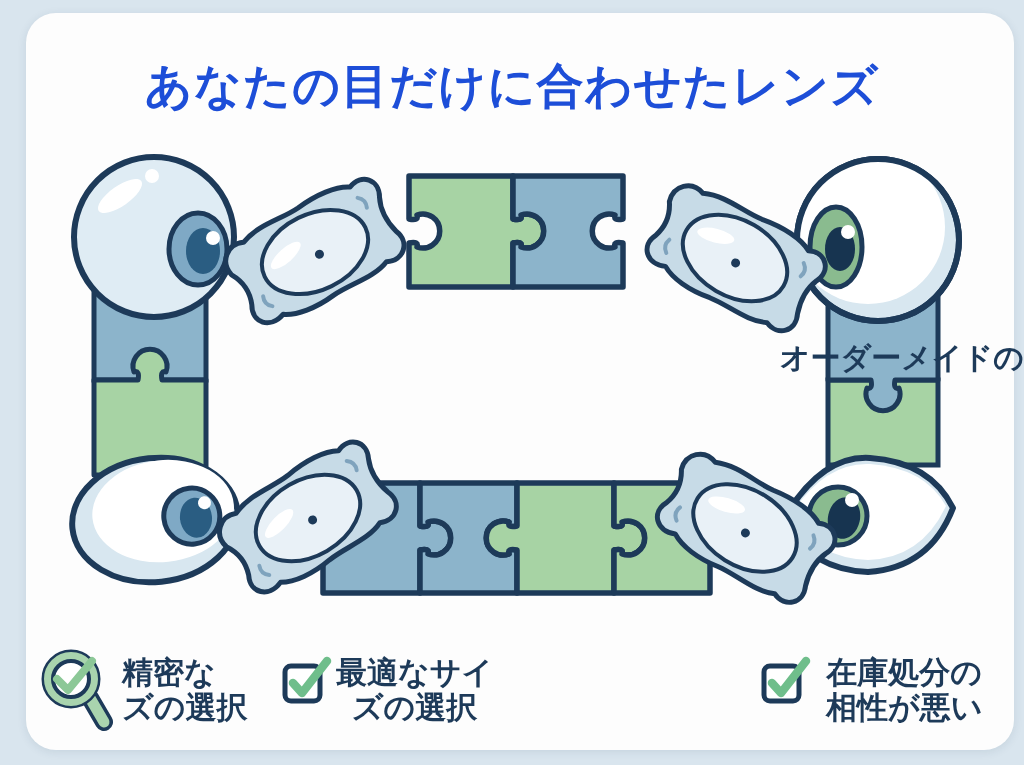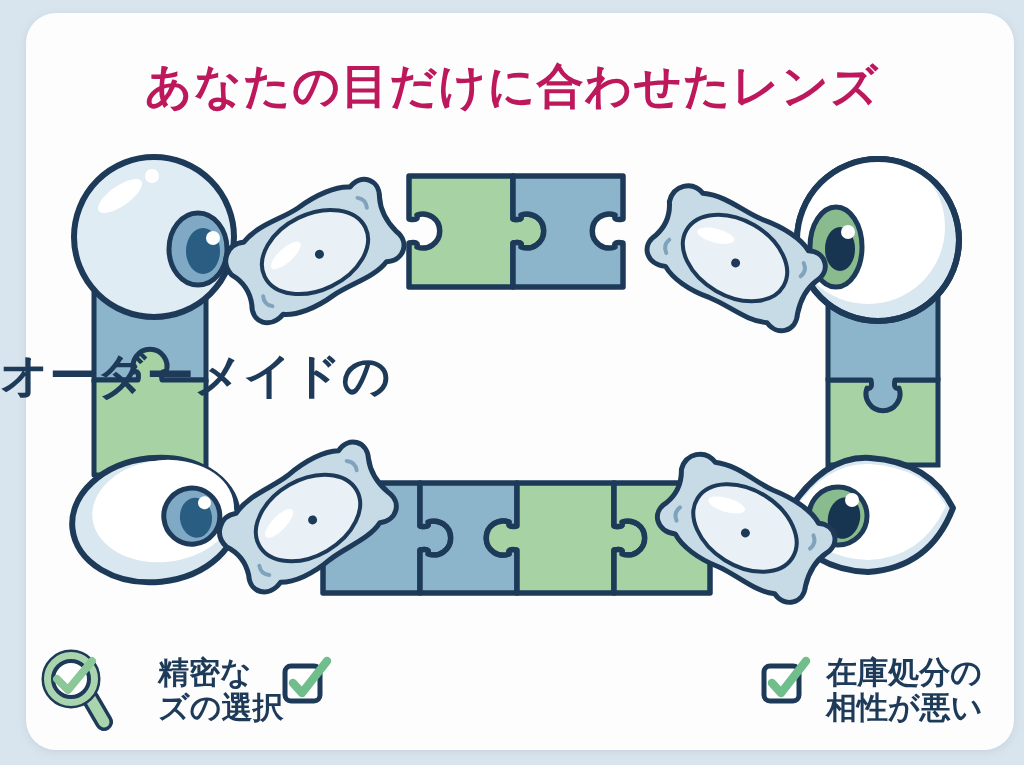--- a/index.html
+++ b/index.html
@@ -1,21 +1,21 @@
 <!DOCTYPE html>
 <html><head>
 <meta charset="utf-8">
 <style>
   html,body{margin:0;padding:0;background:#d9e5ee;}
   body{font-family:"Liberation Sans","DejaVu Sans",sans-serif;}
   #stage{position:relative;width:1024px;height:765px;background:#d9e5ee;overflow:hidden;margin:0 auto;}
   #card{position:absolute;left:26px;top:13px;width:988px;height:737px;background:#fdfdfd;border-radius:30px;box-shadow:0 2px 10px rgba(30,58,90,.10);}
   #art{position:absolute;left:0;top:0;width:1024px;height:765px;}
-  #title{position:absolute;left:0;top:55px;width:1024px;text-align:center;font-size:47px;font-weight:800;letter-spacing:1px;color:#be185d;}
-  #center-label{position:absolute;left:0;top:348px;width:1024px;text-align:left;font-size:48px;font-weight:800;line-height:56px;color:#1d3a59;}
+  #title{position:absolute;left:0;top:55px;width:1024px;text-align:center;font-size:47px;font-weight:800;letter-spacing:1px;color:#1d4ed8;}
+  #center-label{position:absolute;left:0;top:330px;width:1024px;text-align:right;font-size:30px;font-weight:800;line-height:56px;color:#1d3a59;}
   .feature{position:absolute;display:flex;align-items:flex-start;}
   .feature .txt{font-size:31px;font-weight:800;line-height:35px;color:#1d3a59;white-space:nowrap;}
   .txt.centered{text-align:center;}
   .txt.lefted{text-align:left;}
   .icon-wrap{flex:0 0 auto;}
 </style>
 </head>
 <body>
 
 <div id="stage">
@@ -99,40 +99,44 @@
     <use href="#lens" transform="translate(315,252) rotate(-26)"></use>
     <use href="#lens" transform="translate(735,258) rotate(30)"></use>
     <use href="#lens" transform="translate(308,518) rotate(-30)"></use>
     <use href="#lens" transform="translate(745,528) rotate(32)"></use>
   </svg>
 
   <div id="center-label">
     <div>オーダーメイドの</div>
   </div>
 
-  <div class="feature" style="left:40px;top:648px;gap:36px;">
+  <div class="feature" style="left:40px;top:648px;">
     <svg class="icon-wrap" width="74" height="94" viewBox="0 0 74 94">
       <line x1="50" y1="50" x2="64" y2="74" stroke="#1d3a59" stroke-width="18" stroke-linecap="round"></line>
       <line x1="50" y1="50" x2="64" y2="74" stroke="#a9d4ae" stroke-width="11" stroke-linecap="round"></line>
       <circle cx="31" cy="31" r="27" fill="#ffffff" stroke="#1d3a59" stroke-width="5"></circle>
       <circle cx="31" cy="31" r="22.5" fill="none" stroke="#a9d4ae" stroke-width="9"></circle>
       <circle cx="31" cy="31" r="18" fill="none" stroke="#1d3a59" stroke-width="4"></circle>
       <path d="M 17,31 L 28,42 L 52,13" fill="none" stroke="#8cc897" stroke-width="8" stroke-linecap="round" stroke-linejoin="round"></path>
     </svg>
     <div class="txt lefted" style="margin-left:8px;padding-top:7px;">
       <div>精密な</div>
       <div>ズの選択</div>
     </div>
   </div>
 
   <div class="feature" style="left:281px;top:650px;">
     <svg class="icon-wrap" width="52" height="56" viewBox="0 0 52 56">
       <rect x="4" y="16" width="35" height="35" rx="6" fill="#ffffff" stroke="#1d3a59" stroke-width="5"></rect>
       <path d="M 12,33 L 21,43 L 46,11" fill="none" stroke="#6fbe8b" stroke-width="8.5" stroke-linecap="round" stroke-linejoin="round"></path>
     </svg>
+    <div class="txt centered" style="margin-left:3px;padding-top:5px;">
+      <div>最適なサイ</div>
+      <div>ズの選択</div>
+    </div>
   </div>
 
 
   <div class="feature" style="left:760px;top:650px;">
     <svg class="icon-wrap" width="52" height="56" viewBox="0 0 52 56">
       <rect x="4" y="16" width="35" height="35" rx="6" fill="#ffffff" stroke="#1d3a59" stroke-width="5"></rect>
       <path d="M 12,33 L 21,43 L 46,11" fill="none" stroke="#6fbe8b" stroke-width="8.5" stroke-linecap="round" stroke-linejoin="round"></path>
     </svg>
     <div class="txt centered" style="margin-left:14px;padding-top:5px;">
       <div>在庫処分の</div>

